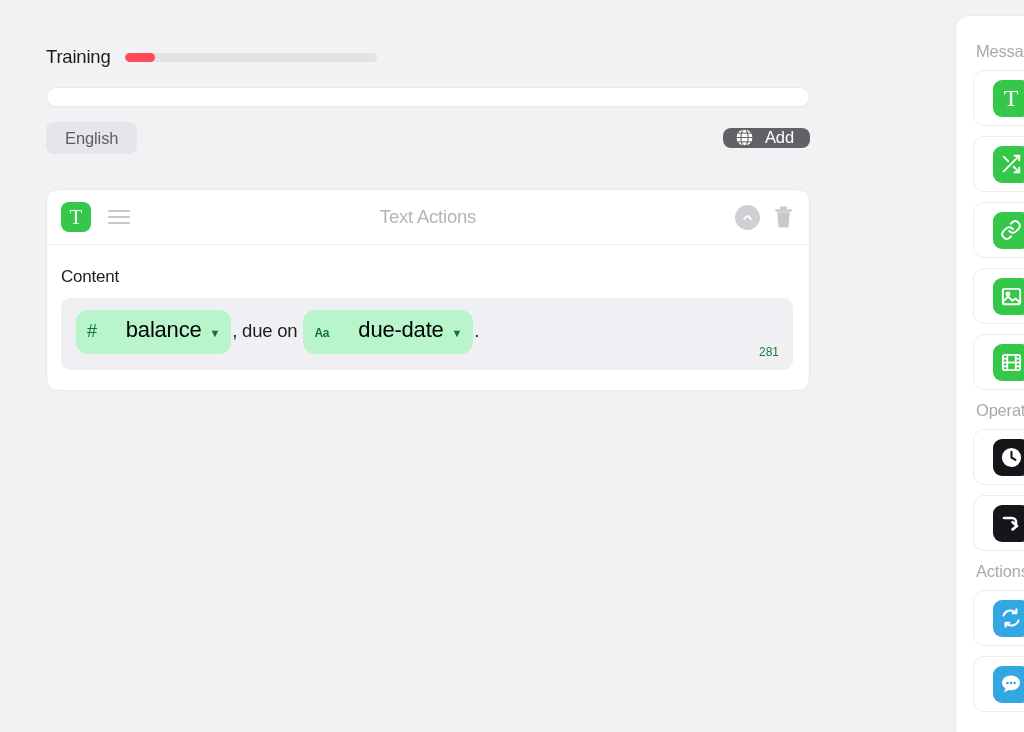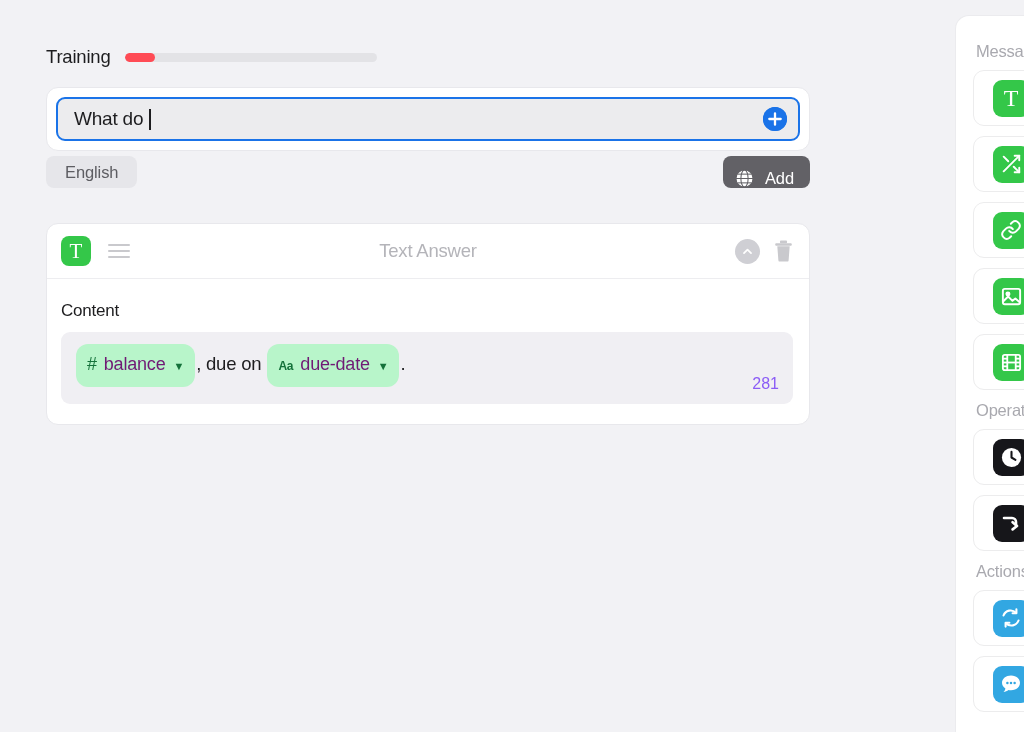--- a/index.html
+++ b/index.html
@@ -113,47 +113,47 @@
   
   #answer-content-title {
     margin-top: 31px;
     font-size: 18px;
     font-weight: 700;
     letter-spacing: -0.2px;
     color: #1d1d1f;
   }
 
   #answer-toolbar {
-    margin-top: 5px;
+    margin-top: 15px;
     width: 764px;
     height: 32px;
     display: flex;
     align-items: center;
     justify-content: space-between;
   }
   #language-tabs { display: flex; gap: 6px; }
   .language-tab {
     height: 32px;
     padding: 0 19px;
     border-radius: 8px;
     background: #e6e6ea;
     display: flex;
     align-items: center;
     font-size: 16.5px;
     color: #5d5d62;
     cursor: pointer;
     letter-spacing: -0.1px;
   }
   #add-language-button {
-    height: 32px;
+    height: 20px;
     padding: 0 16px 0 12px;
     border-radius: 8px;
     background: #626166;
     display: flex;
-    align-items: flex-end;
+    align-items: flex-start;
     gap: 11px;
     cursor: pointer;
   }
   #add-language-label {
     font-size: 16.5px;
     color: #ffffff;
     letter-spacing: -0.1px;
   }
 
   
@@ -273,34 +273,35 @@
   .token-chip .token-prefix {
     font-size: 12px;
     font-weight: 700;
     color: #14713a;
   }
   .token-chip .token-prefix.hash {
     font-size: 18px;
     font-weight: 400;
   }
   .token-chip .token-name {
-    font-size: 18px;
-    color: #701a75;
+    font-size: 22px;
+    color: #000000;
+    margin-left: 22px;
   }
   .token-chip .token-caret {
     font-size: 11px;
     color: #14713a;
     margin-left: 1px;
   }
   #character-count {
     position: absolute;
     right: 14px;
     bottom: 11px;
-    font-size: 16px;
-    color: #8b5cf6;
+    font-size: 12px;
+    color: #15803d;
   }
 
   
   #component-sidebar {
     position: absolute;
     left: 955px;
     top: 15px;
     width: 130px;
     height: 717px;
     background: #ffffff;
@@ -356,30 +357,20 @@
 
   <div id="training-header">
     <div id="training-label">Training</div>
     <div id="training-progress-track">
       <div id="training-progress-fill" style="width: 12%; background: rgb(255, 75, 85);"></div>
     </div>
   </div>
 
   <div id="training-card">
 
-    <div class="phrase-row focused">
-      <span class="phrase-text">What do </span>
-        <span id="text-caret"></span>
-      <div id="add-phrase-button">
-        <svg width="24" height="24" viewBox="0 0 24 24">
-          <circle cx="12" cy="12" r="12" fill="#1a73e8"></circle>
-          <path d="M12 6.3 V17.7 M6.3 12 H17.7" stroke="#ffffff" stroke-width="2.3" stroke-linecap="round"></path>
-        </svg>
-      </div>
-    </div>
 
 
   </div>
 
 
   <div id="answer-toolbar">
     <div id="language-tabs">
       <div class="language-tab">
         <span>English</span>
       </div>
@@ -403,21 +394,21 @@
 
     <div id="message-card-header">
       <div id="message-type-icon">
         <span>T</span>
       </div>
       <div id="drag-handle-icon">
         <i></i>
         <i></i>
         <i></i>
       </div>
-      <div id="message-card-title">Text Answer</div>
+      <div id="message-card-title">Text Actions</div>
       <div id="header-actions">
         <div id="collapse-button">
           <svg width="13" height="13" viewBox="0 0 14 14">
             <path d="M3.2 8.8 L7 5 L10.8 8.8" stroke="#ffffff" stroke-width="1.9" fill="none" stroke-linecap="round" stroke-linejoin="round"></path>
           </svg>
         </div>
         <div id="delete-button">
           <svg width="19" height="22" viewBox="0 0 19 22">
             <rect x="6" y="0.6" width="7" height="2.6" rx="0.8" fill="#c9c9cd"></rect>
             <rect x="1.2" y="3.2" width="16.6" height="2.6" rx="1" fill="#c9c9cd"></rect>

